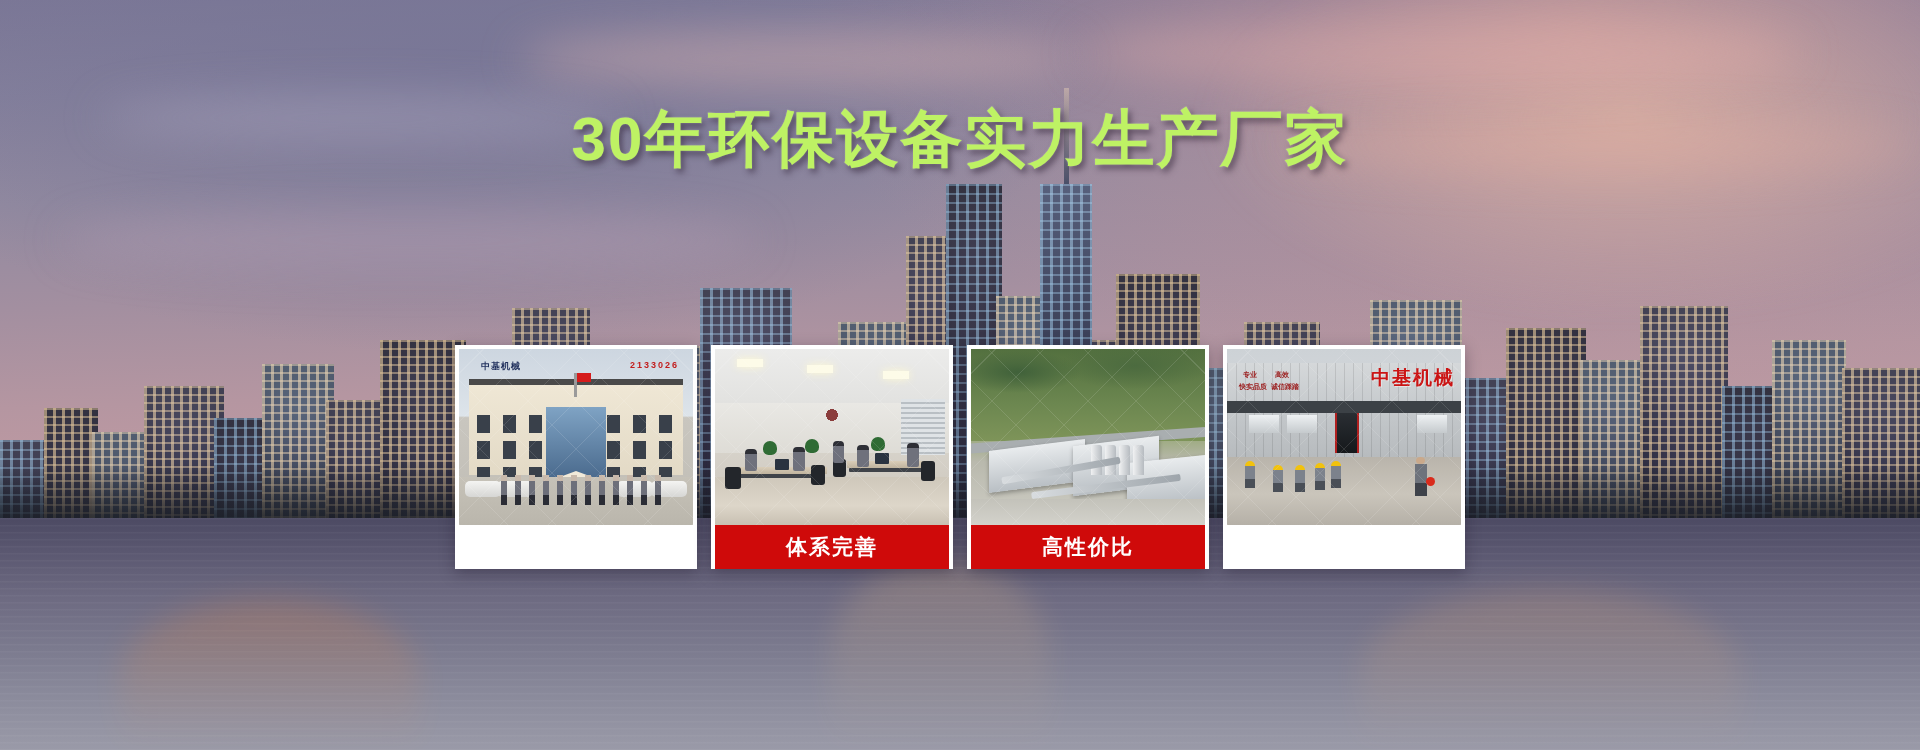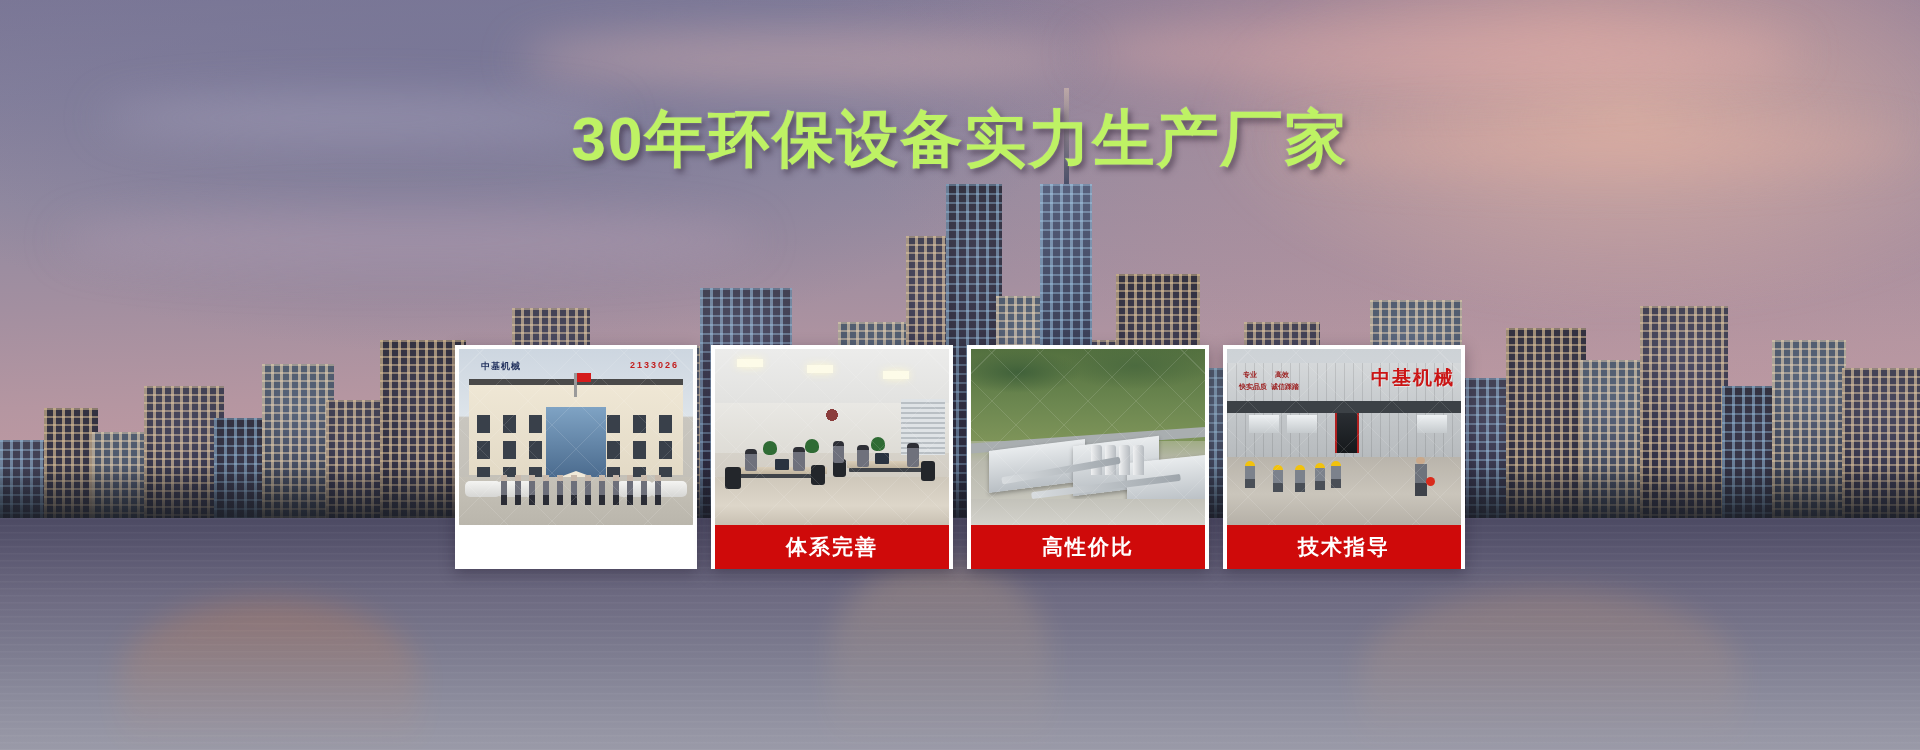--- a/index.html
+++ b/index.html
@@ -454,18 +454,17 @@
               <div class="helm"></div>
               <div class="body"></div>
             </div>
           <div class="fore" style="right:34px; top:108px;">
               <div class="head"></div>
               <div class="body"></div>
             </div>
           <div class="hat" style="right:26px; top:128px;"></div>
           <div class="wm"></div>
         </div>
-        <div class="card-label">技术指导</div>
       </div>
 
     </div>
   </div>
 </div>
 
 </body></html>

